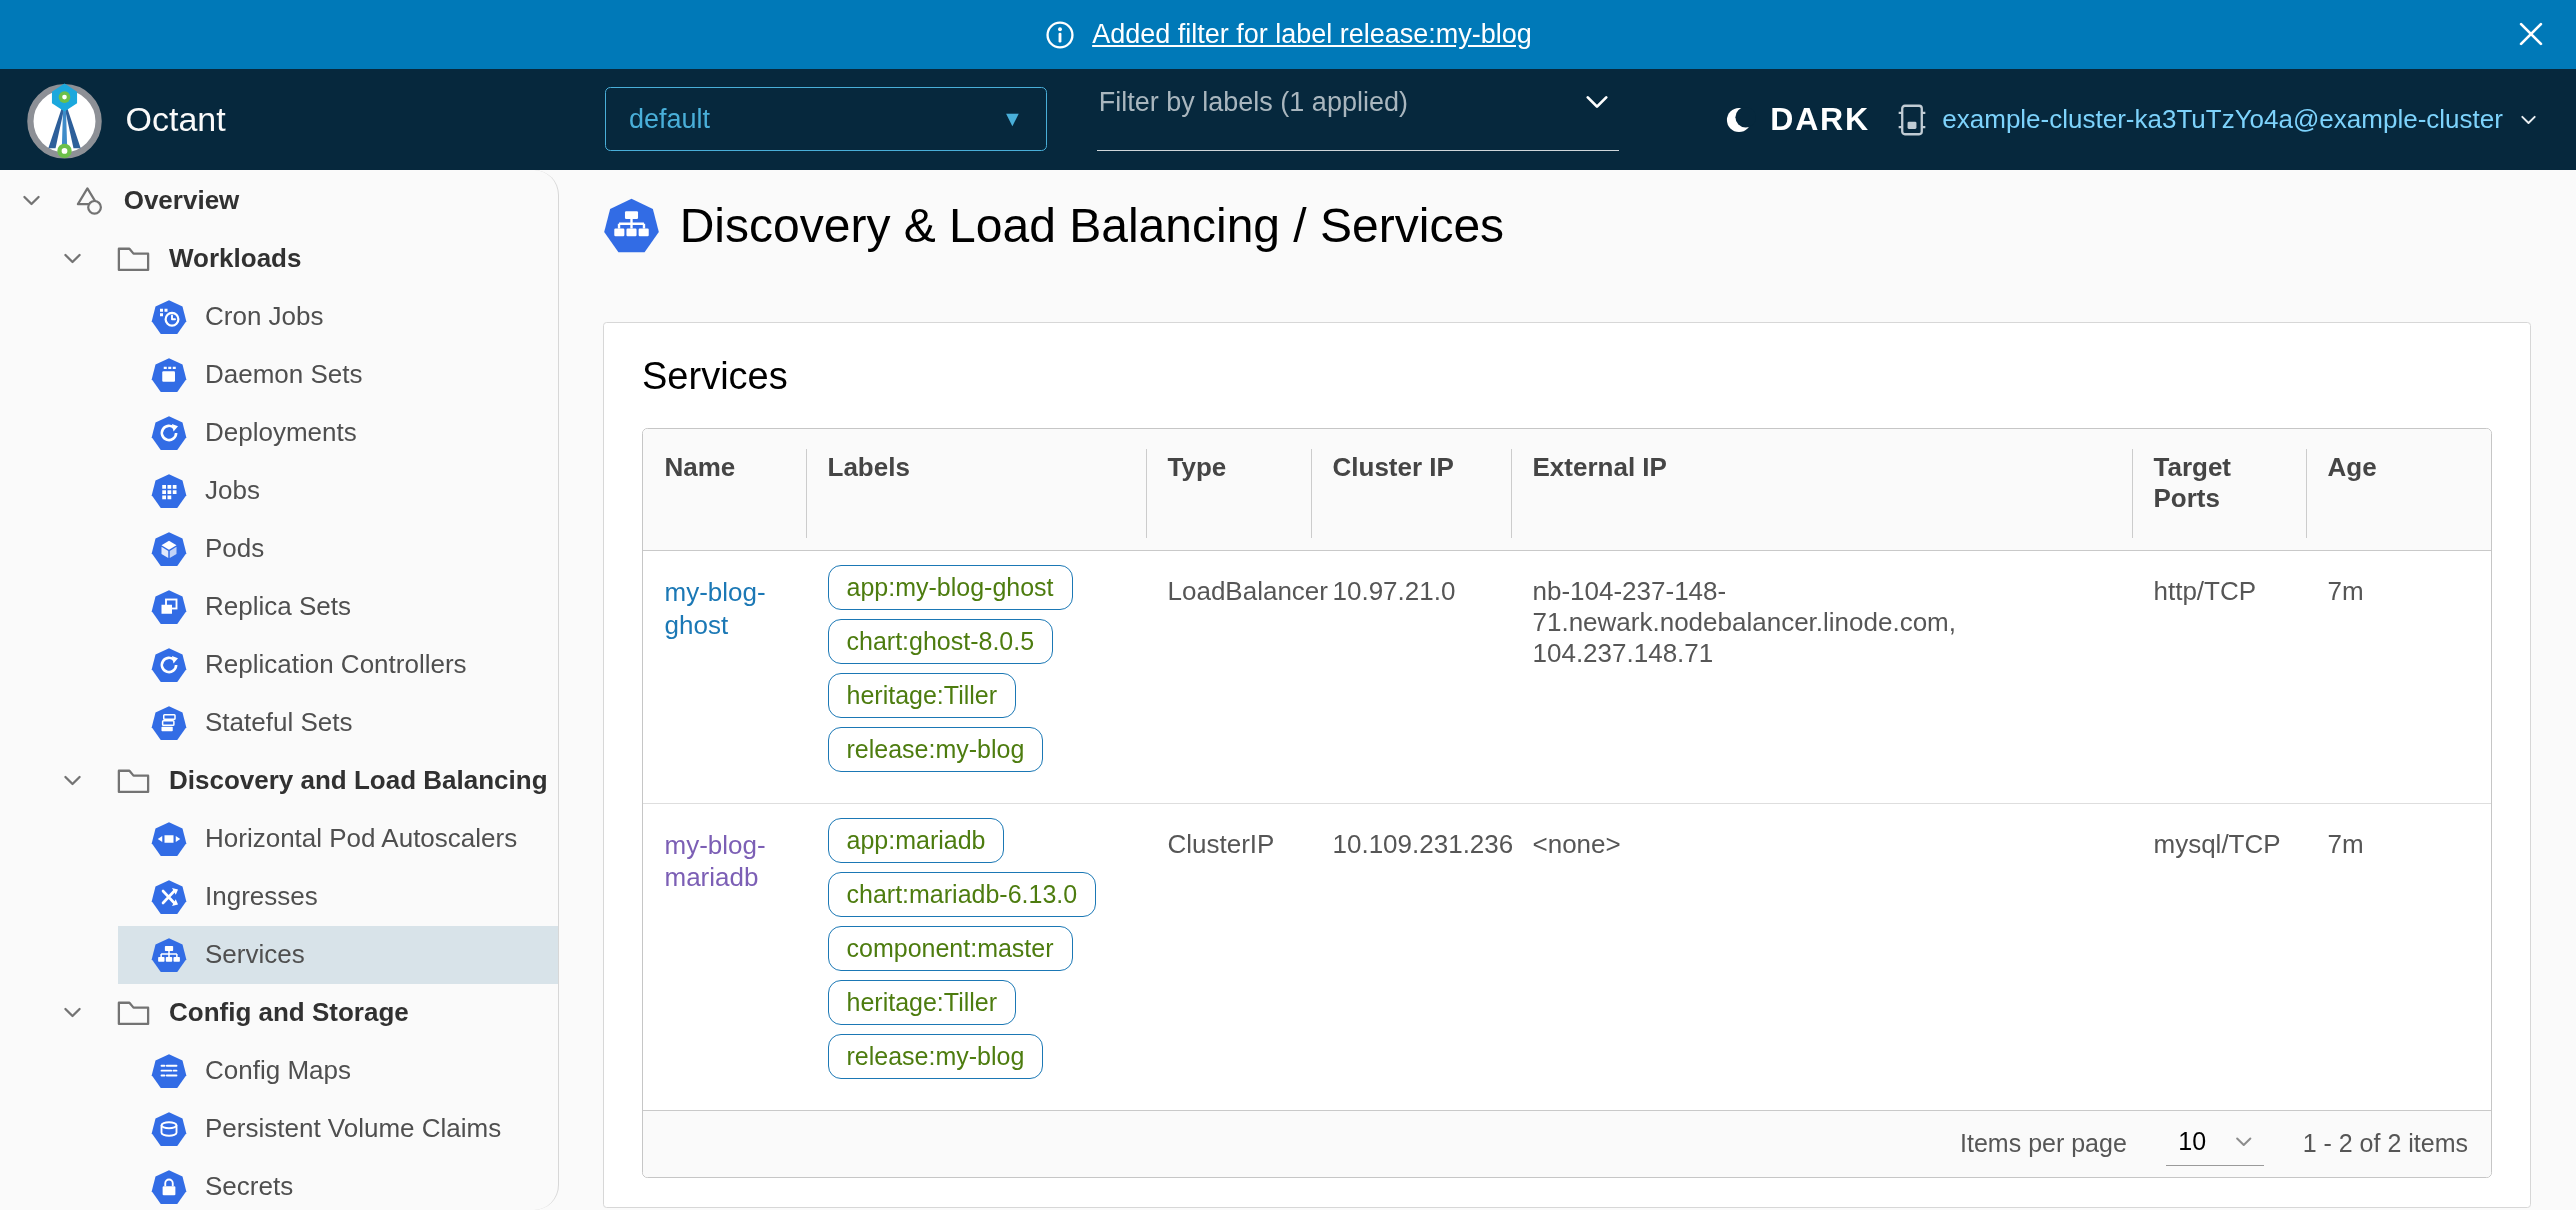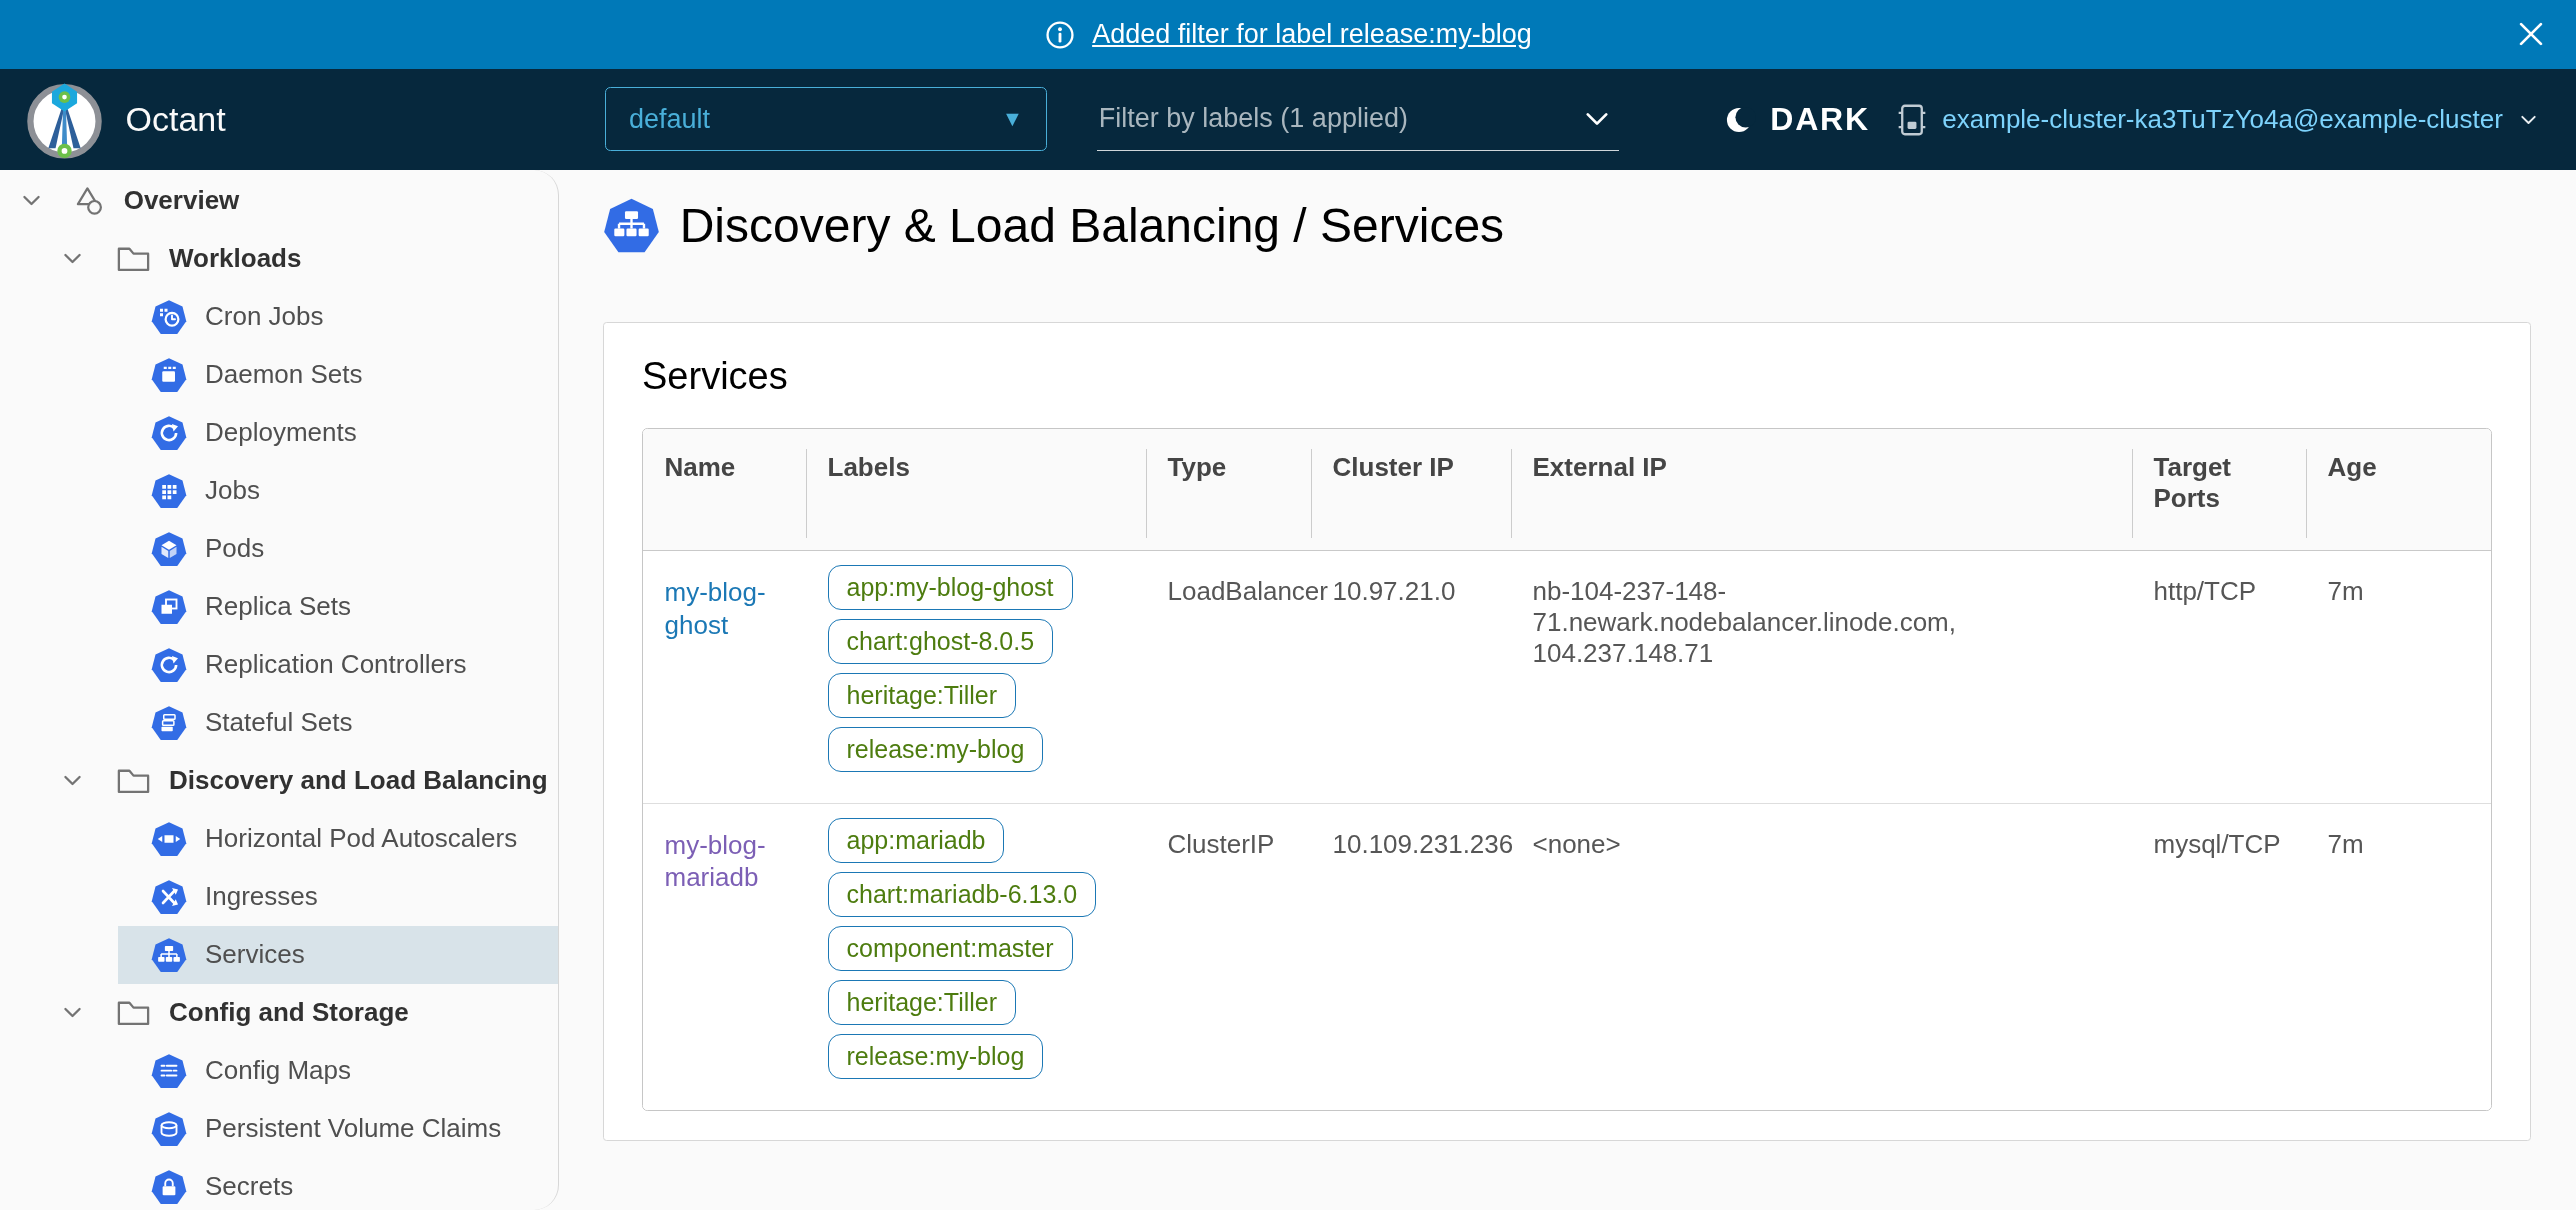--- a/index.html
+++ b/index.html
@@ -18,21 +18,21 @@
   .brand { position:absolute; left:25px; top:10.7px; display:flex; align-items:center; gap:21.5px; }
   .brand-title { color:#fafafa; font-size:34px; font-weight:400; }
 
   .ns-select { position:absolute; left:605px; top:18px; width:442px; height:64px;
                border:1.8px solid #49afd9; border-radius:5.4px; color:#49afd9; font-size:27px;
                display:flex; align-items:center; justify-content:space-between; padding:0 23px; cursor:pointer; }
   .ns-caret { font-size:21.5px; color:#49afd9; }
 
   .label-filter { position:absolute; left:1097px; top:18px; width:522px; height:64px;
                   border-bottom:1.8px solid #cfd6da; color:#a9b6be; font-size:27px;
-                  display:flex; align-items:center; justify-content:space-between; padding:0 7.2px 0 1.8px; cursor:pointer; }
+                  display:flex; justify-content:space-between; padding:0 7.2px 0 1.8px; cursor:pointer; }
 
   .theme-toggle { position:absolute; left:1722px; top:0; height:101px; display:flex; align-items:center;
                   gap:14.3px; color:#fff; cursor:pointer; }
   .theme-label { font-size:32px; font-weight:700; letter-spacing:1.8px; }
 
   .context { position:absolute; left:1896px; top:0; height:101px; display:flex; align-items:center;
              gap:14.3px; color:#7dd3fc; font-size:26px; cursor:pointer; }
 
   
   .content { flex:1; display:flex; min-height:0; }
@@ -493,19 +493,31 @@
                 </td>
                 <td>ClusterIP</td>
                 <td>10.109.231.236</td>
                 <td>&lt;none&gt;</td>
                 <td>mysql/TCP</td>
                 <td>7m</td>
               </tr>
             </tbody>
           </table>
 
+          <div class="table-footer">
+            <span>Items per page</span>
+            <span class="page-size">
+              <span>10</span>
+              <span>
+                <svg width="21.5" height="21.5" viewBox="0 0 26 26">
+                  <path d="M5 9 l8 8 8 -8" fill="none" stroke="#8c8c8c" stroke-width="2.4" stroke-linecap="round" stroke-linejoin="round"></path>
+                </svg>
+              </span>
+            </span>
+            <span>1 - 2 of 2 items</span>
+          </div>
         </div>
       </div>
 
     </div>
   </div>
 </div>
 
 
 </body></html>

